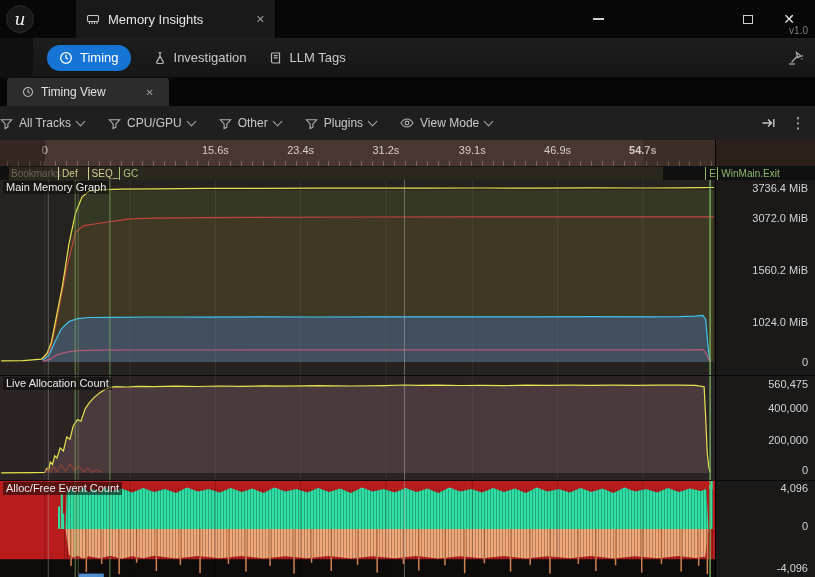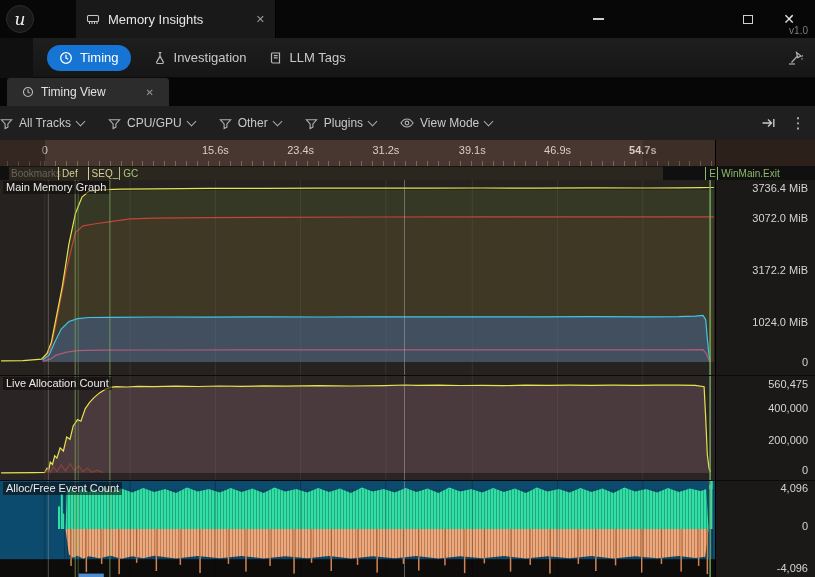--- a/index.html
+++ b/index.html
@@ -51,21 +51,21 @@
   .markers-row{position:absolute;left:0;top:166px;width:654px;height:14px;background:#2b261e;border-top:1px solid #1c140f;overflow:visible;margin-left:9px;}
   .lane-label{position:absolute;left:2px;top:1px;font-size:10px;color:#6b655a;}
   .marker-label{position:absolute;top:0;font-size:10px;line-height:13px;padding-left:3px;border-left:1px solid;white-space:nowrap;}
 
   
   .charts{position:absolute;left:0;top:180px;width:815px;height:397px;background:#141210;overflow:hidden;}
   .track{position:absolute;left:0;width:715px;overflow:hidden;}
   .track svg{position:absolute;left:0;top:0;}
   .track1{top:0;height:195px;background:#26221f;}
   .track2{top:195px;height:105px;background:#2a2424;border-top:1px solid #0a0a0a;}
-  .track3{top:300px;height:97px;background:#0c4a6e;border-top:1px solid #0a0a0a;padding-left:32px;}
+  .track3{top:300px;height:97px;background:#b91c1c;border-top:1px solid #0a0a0a;padding-left:32px;}
   .track-header{position:absolute;left:3px;top:1px;font-size:11px;color:#eaeaea;background:rgba(12,10,8,0.55);padding:0 3px;line-height:13px;z-index:3;}
   .noise{position:absolute;left:64px;top:8px;width:650px;height:70px;background:repeating-linear-gradient(90deg,rgba(10,8,6,0.26) 0 1px,rgba(10,8,6,0) 1px 3px);pointer-events:none;z-index:2;}
   .gutter{position:absolute;left:715px;top:0;width:100px;height:397px;background:#1b1917;border-left:1px solid #000;box-sizing:border-box;}
   .axis-label{position:absolute;right:7px;font-size:11px;color:#d4d4d4;white-space:nowrap;}
   .g-sep{position:absolute;left:0;width:100px;height:1px;background:#0a0a0a;}
 </style>
 </head>
 <body>
 
 <div class="window">
@@ -341,21 +341,21 @@
           <line x1="404.5" x2="404.5" y1="0" y2="97" stroke="rgba(175,170,165,0.5)" stroke-width="1"></line>
           <line x1="710.1" x2="710.1" y1="0" y2="97" stroke="rgba(120,180,95,0.9)" stroke-width="1.5"></line>
         </svg>
       <div class="noise"></div>
       <div class="track-header">Alloc/Free Event Count</div>
     </div>
 
     <div class="gutter">
       <span class="axis-label" style="top:2px">3736.4 MiB</span>
       <span class="axis-label" style="top:32px">3072.0 MiB</span>
-      <span class="axis-label" style="top:84px">3172.2 MiB</span>
+      <span class="axis-label" style="top:84px">1560.2 MiB</span>
       <span class="axis-label" style="top:136px">1024.0 MiB</span>
       <span class="axis-label" style="top:176px">0</span>
       <div class="g-sep" style="top:195px"></div>
       <span class="axis-label" style="top:198px">560,475</span>
       <span class="axis-label" style="top:222px">400,000</span>
       <span class="axis-label" style="top:254px">200,000</span>
       <span class="axis-label" style="top:284px">0</span>
       <div class="g-sep" style="top:300px"></div>
       <span class="axis-label" style="top:302px">4,096</span>
       <span class="axis-label" style="top:340px">0</span>

